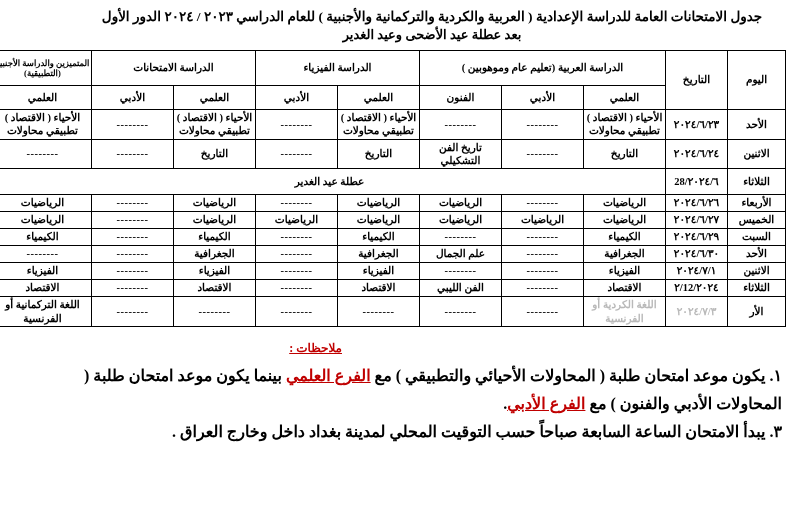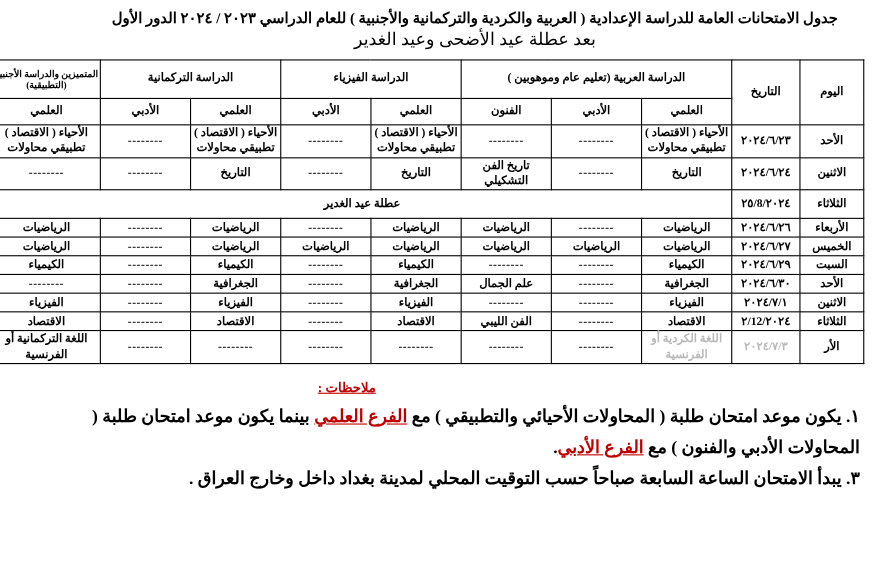--- a/index.html
+++ b/index.html
@@ -25,22 +25,22 @@
     text-align: center;
     line-height: 1.35;
     margin-bottom: 6px;
   }
   .title-line1 {
     font-size: 13.5px;
     font-weight: bold;
     letter-spacing: 0px;
   }
   .title-line2 {
-    font-size: 16px;
-    font-weight: normal;
+    font-size: 13px;
+    font-weight: bold;
   }
   table.sched {
     border-collapse: collapse;
     width: 772px;
     table-layout: fixed;
     margin: 0 auto;
   }
   table.sched td, table.sched th {
     border: 1px solid #000000;
     text-align: center;
@@ -145,21 +145,21 @@
       <col style="width:82px">
       <col style="width:82px">
       <col style="width:98px">
     </colgroup>
     <thead>
       <tr class="h-r1">
         <th class="day-col" rowspan="2">اليوم</th>
         <th class="date-col" rowspan="2">التاريخ</th>
         <th class="grp-head" colspan="3">الدراسة العربية (تعليم عام وموهوبين )</th>
         <th class="grp-head" colspan="2">الدراسة الفيزياء</th>
-        <th class="grp-head" colspan="2">الدراسة التركمانية</th>
+        <th class="grp-head" colspan="2">الدراسة الامتحانات</th>
         <th class="grp-head small" rowspan="1">المتميزين والدراسة الأجنبية (التطبيقية)</th>
       </tr>
       <tr class="h-r2">
         <th class="sub-head">العلمي</th>
         <th class="sub-head">الأدبي</th>
         <th class="sub-head">الفنون</th>
         <th class="sub-head">العلمي</th>
         <th class="sub-head">الأدبي</th>
         <th class="sub-head">العلمي</th>
         <th class="sub-head">الأدبي</th>
@@ -189,21 +189,21 @@
         <td class="cell-multi">تاريخ الفن التشكيلي</td>
         <td>التاريخ</td>
         <td class="dash">--------</td>
         <td>التاريخ</td>
         <td class="dash">--------</td>
         <td class="dash">--------</td>
       </tr>
 
       <tr class="holiday">
         <td class="day-col">الثلاثاء</td>
-        <td class="date-col">٢٠٢٤/8/٢٥</td>
+        <td class="date-col">٢٠٢٤/٦/28</td>
         <td colspan="8">عطلة عيد الغدير</td>
       </tr>
 
       <tr class="h-std">
         <td class="day-col">الأربعاء</td>
         <td class="date-col">٢٠٢٤/٦/٢٦</td>
         <td>الرياضيات</td>
         <td class="dash">--------</td>
         <td>الرياضيات</td>
         <td>الرياضيات</td>

